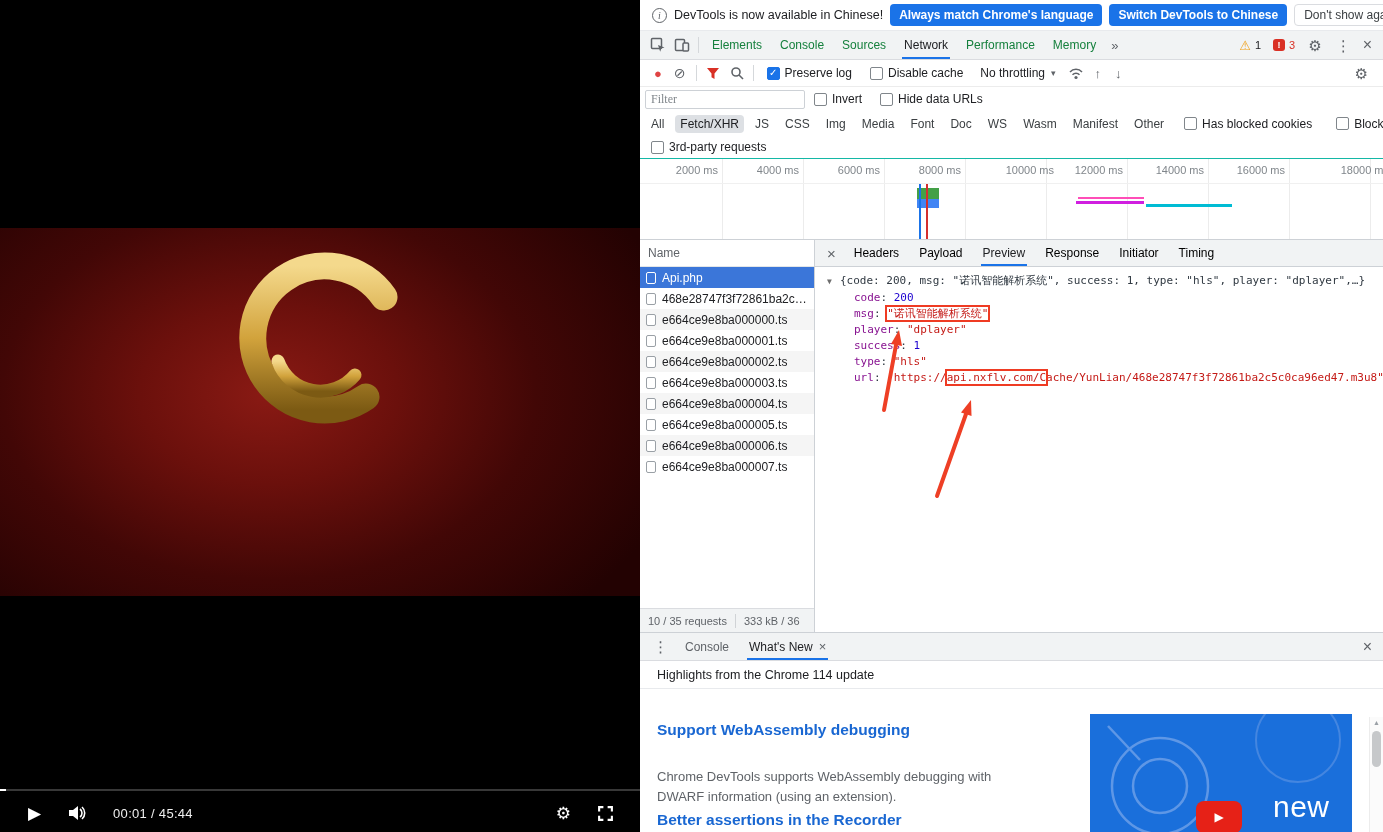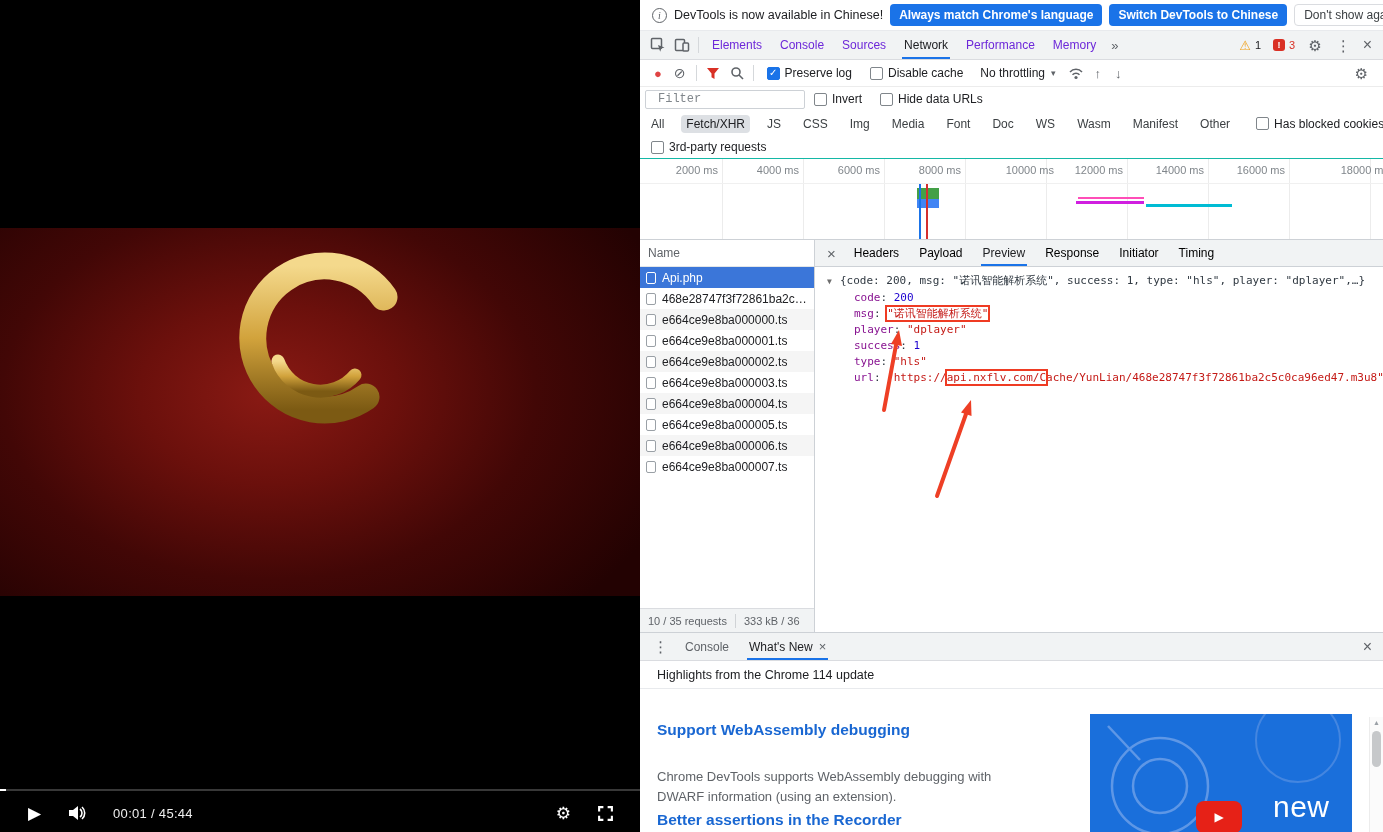--- a/index.html
+++ b/index.html
@@ -31,21 +31,21 @@
 .info-ic{width:15px;height:15px;border:1.5px solid #5f6368;border-radius:50%;display:flex;align-items:center;justify-content:center;font-size:10px;font-style:italic;color:#5f6368;font-family:"Liberation Serif",serif;flex:none}
 .bmsg{font-size:12.5px;white-space:nowrap;margin-right:auto}
 .ibtn{background:#1a73e8;color:#fff;border:none;border-radius:4px;font-size:12px;height:22px;padding:0 9px;white-space:nowrap;font-family:inherit;font-weight:bold}
 .wbtn{background:#fff;color:#3c4043;border:1px solid #dadce0;border-radius:4px;font-size:12px;height:22px;padding:0 9px;white-space:nowrap;font-family:inherit}
 .x{color:#5f6368;font-size:16px;line-height:1;padding:0 5px}
 
 
 .tabbar{position:absolute;left:0;top:31px;width:743px;height:29px;background:#f1f3f4;border-bottom:1px solid #dadce0;display:flex;align-items:center;padding:0 6px 0 6px}
 .ticon{width:24px;height:100%;display:flex;align-items:center;justify-content:center}
 .vsep{width:1px;height:16px;background:#d5d8db;margin:0 4px;flex:none}
-.tab{height:100%;display:flex;align-items:center;padding:0 9px;color:#6d28d9;white-space:nowrap;position:relative}
+.tab{height:100%;display:flex;align-items:center;padding:0 9px;color:#15803d;white-space:nowrap;position:relative}
 .tab.sel{color:#202124}
 .tab.sel::after{content:"";position:absolute;left:7px;right:7px;bottom:0;height:2.5px;background:#1a73e8}
 .more{font-size:13px;color:#5f6368;padding:0 6px}
 .sp{flex:1}
 .badge{display:flex;align-items:center;gap:4px;padding:0 6px;font-size:11px}
 .bwarn .wic{color:#f0a11b;font-style:normal;font-size:13px;line-height:1}
 .bwarn b{color:#202124;font-weight:normal}
 .eic{width:12px;height:12px;background:#d93025;border-radius:3px;color:#fff;font-size:9px;display:flex;align-items:center;justify-content:center;font-weight:bold}
 .berr b{color:#d93025;font-weight:normal}
 .gico{color:#5f6368;font-size:15px;padding:0 7px;line-height:1}
@@ -56,25 +56,25 @@
 .clr{color:#5f6368;font-size:14px;padding:0 6px;line-height:1}
 .cb{display:flex;align-items:center;gap:5px;margin:0 9px;white-space:nowrap;color:#202124}
 .cb .box{width:13px;height:13px;border:1px solid #80868b;border-radius:2px;background:#fff;flex:none;display:flex;align-items:center;justify-content:center;font-size:10px;color:#fff;line-height:1}
 .cb.on .box{background:#1a73e8;border-color:#1a73e8}
 .throttle{display:flex;align-items:center;gap:6px;margin:0 8px;white-space:nowrap}
 .carr{font-size:9px;color:#5f6368}
 .arr{color:#5f6368;font-size:13px;padding:0 7px}
 
 
 .frow{position:absolute;left:0;top:87px;width:743px;height:24px;display:flex;align-items:center;padding:0 5px}
-.finput{width:160px;height:19px;border:1px solid #cdd1d6;border-radius:2px;padding:0 12px;font-size:12px;font-family:Liberation Mono, monospace;color:#202124;outline:none}
+.finput{width:160px;height:19px;border:1px solid #cdd1d6;border-radius:2px;padding:0 5px;font-size:12px;font-family:Liberation Serif, serif;color:#202124;outline:none}
 .finput::placeholder{color:#80868b}
 
 
-.trow{position:absolute;left:0;top:111px;width:743px;height:25px;display:flex;align-items:center;padding:0 6px;gap:12px}
+.trow{position:absolute;left:0;top:111px;width:743px;height:25px;display:flex;align-items:center;padding:0 6px;gap:6px}
 .chip{padding:2px 5px;border-radius:4px;color:#3c4043;white-space:nowrap}
 .chip.sel{background:#dde0e4;color:#202124}
 .mlcb{}
 
 
 .prow{position:absolute;left:0;top:136px;width:743px;height:23px;display:flex;align-items:center;border-bottom:1px solid #14b8a6;padding:0 2px}
 
 
 .tl{position:absolute;left:0;top:159px;width:770px;height:81px;background:#fff;border-bottom:1px solid #cdd1d6;overflow:hidden}
 .gl{position:absolute;top:0;bottom:0;width:1px;background:#ececec}

